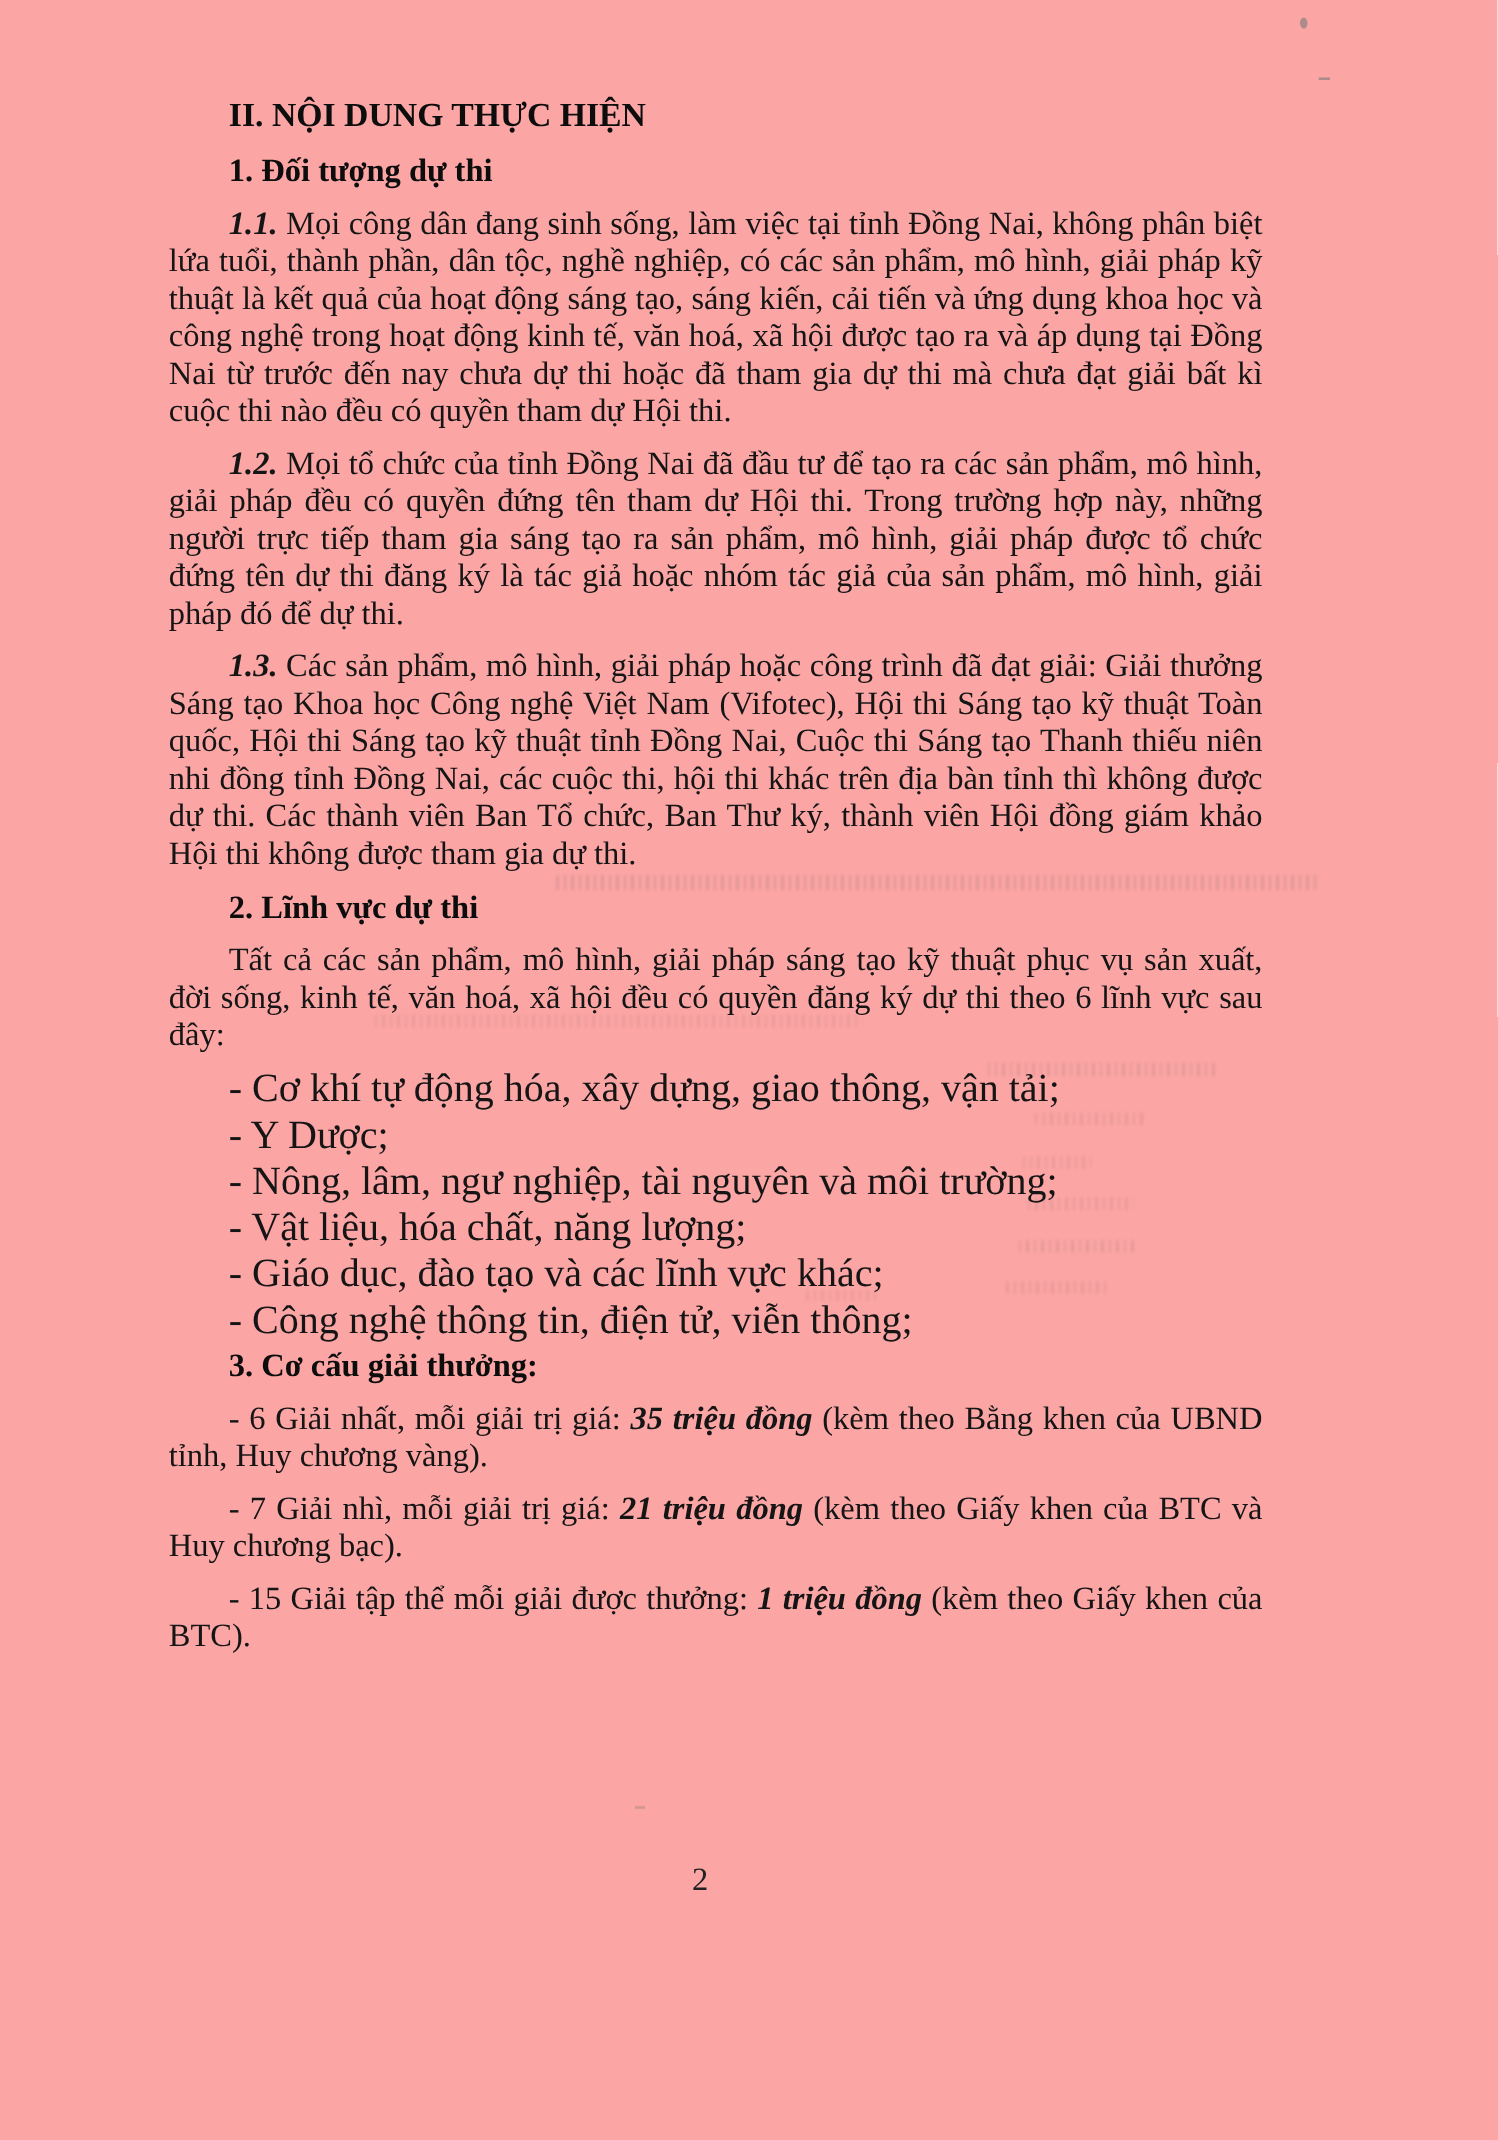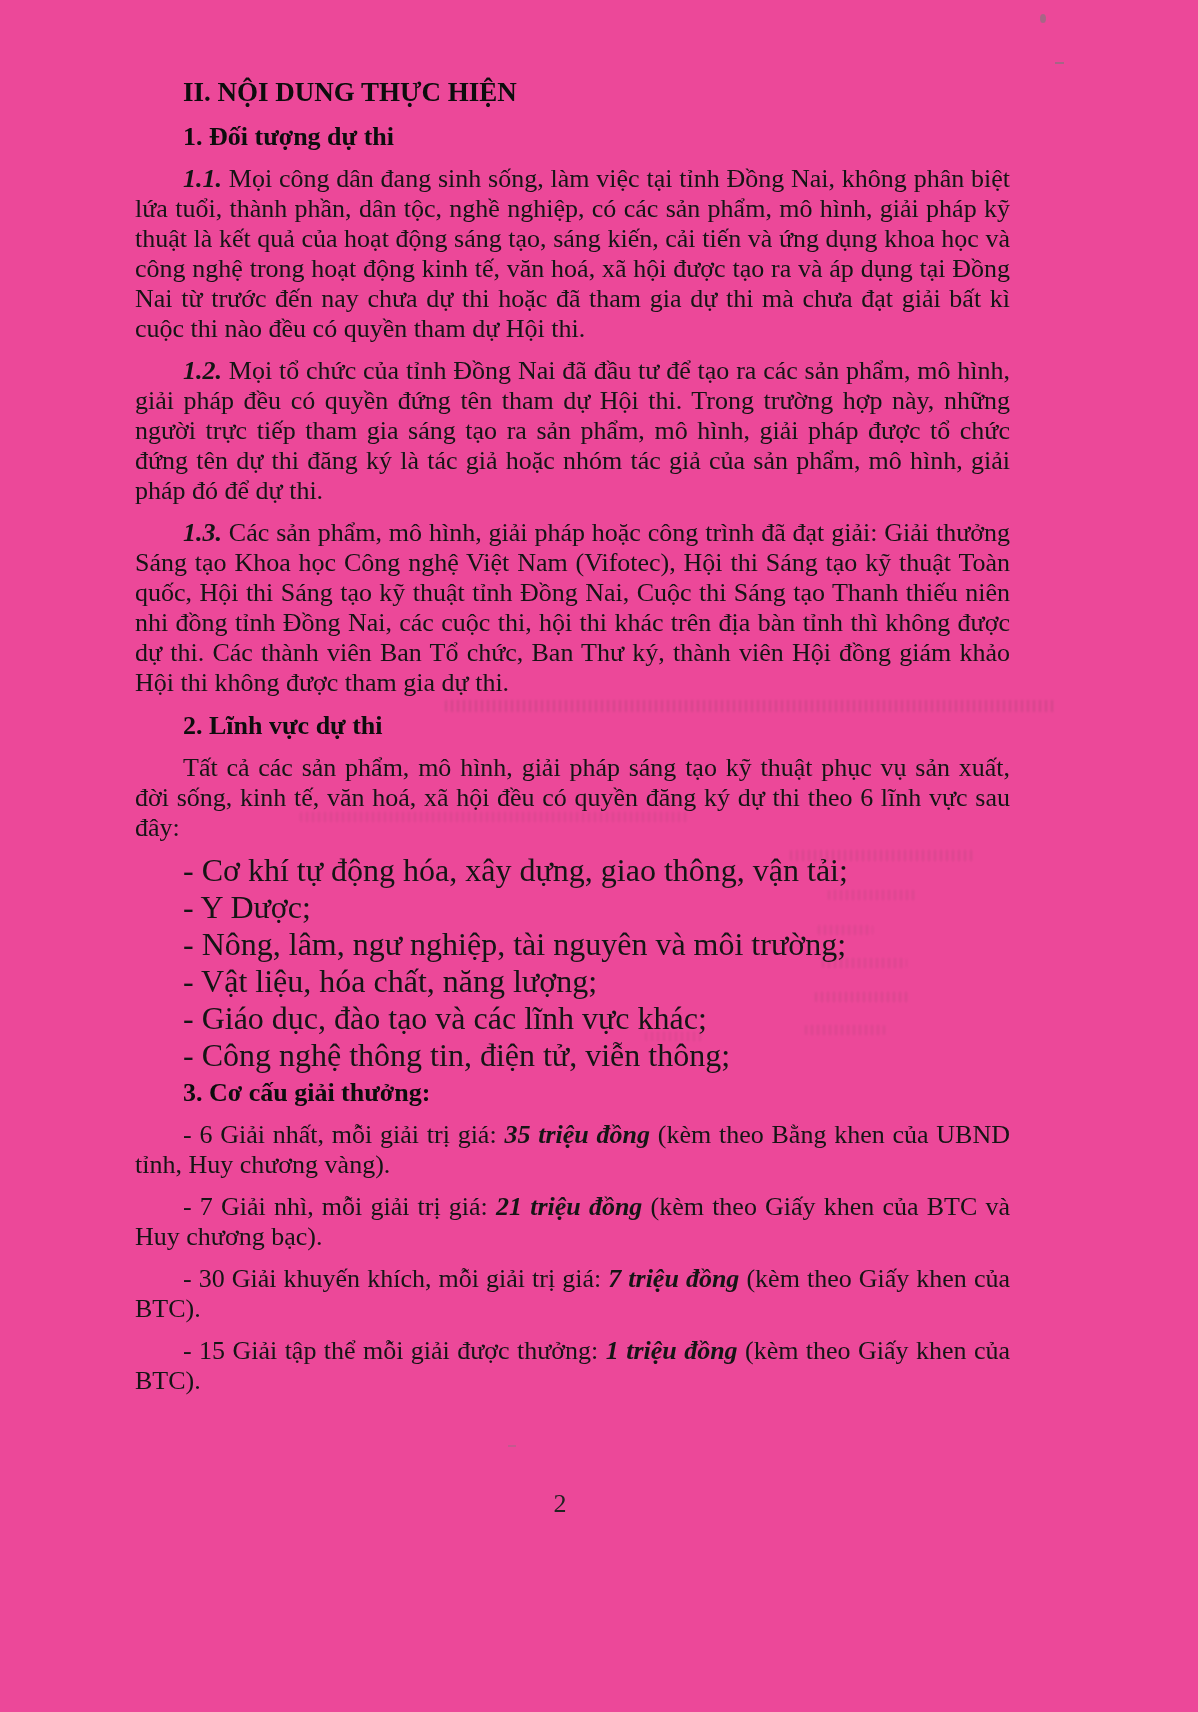--- a/index.html
+++ b/index.html
@@ -7,21 +7,21 @@
   body {
     width: 1198px; height: 1712px;
     position: relative;
     font-family: "Liberation Serif", "DejaVu Serif", serif;
     color: #151515;
     overflow: hidden;
   }
   .page {
     position: absolute; inset: 0;
     padding: 76px 188px 0 135px;
-    background: #ec4899;
+    background: #fca5a5;
   }
   .heading-main {
     font-size: 27px; font-weight: bold; line-height: 33px;
     padding-left: 48px; margin-bottom: 12px;
     color: #0d0d0d;
   }
   .heading-sub {
     font-size: 26px; font-weight: bold; line-height: 31px;
     padding-left: 48px; margin-bottom: 12px;
     color: #0d0d0d;
@@ -81,21 +81,20 @@
   <p class="field">- Giáo dục, đào tạo và các lĩnh vực khác;</p>
   <p class="field">- Công nghệ thông tin, điện tử, viễn thông;</p>
 
   <h2 class="heading-sub mt">3. Cơ cấu giải thưởng:</h2>
 
   <p class="para"><span>- 6 Giải nhất, mỗi giải trị giá: </span><b>35 triệu đồng</b><span> (kèm theo Bằng khen của UBND tỉnh, Huy chương vàng).</span></p>
 
   <p class="para"><span>- 7 Giải nhì, mỗi giải trị giá: </span><b>21 triệu đồng</b><span> (kèm theo Giấy khen của BTC và Huy chương bạc).</span></p>
 
 
-  <p class="para"><span>- 30 Giải khuyến khích, mỗi giải trị giá: </span><b>7 triệu đồng</b><span> (kèm theo Giấy khen của BTC).</span></p>
 
   <p class="para"><span>- 15 Giải tập thể mỗi giải được thưởng: </span><b>1 triệu đồng</b><span> (kèm theo Giấy khen của BTC).</span></p>
 
 </div>
 
 <div class="smudge" style="left:445px; top:700px; width:610px; height:12px;"></div>
 <div class="smudge" style="left:300px; top:812px; width:390px; height:10px; opacity:0.18;"></div>
 <div class="smudge" style="left:790px; top:850px; width:185px; height:11px; opacity:0.22;"></div>
 <div class="smudge" style="left:828px; top:890px; width:90px; height:10px; opacity:0.2;"></div>
 <div class="smudge" style="left:818px; top:925px; width:55px; height:10px; opacity:0.18;"></div>

